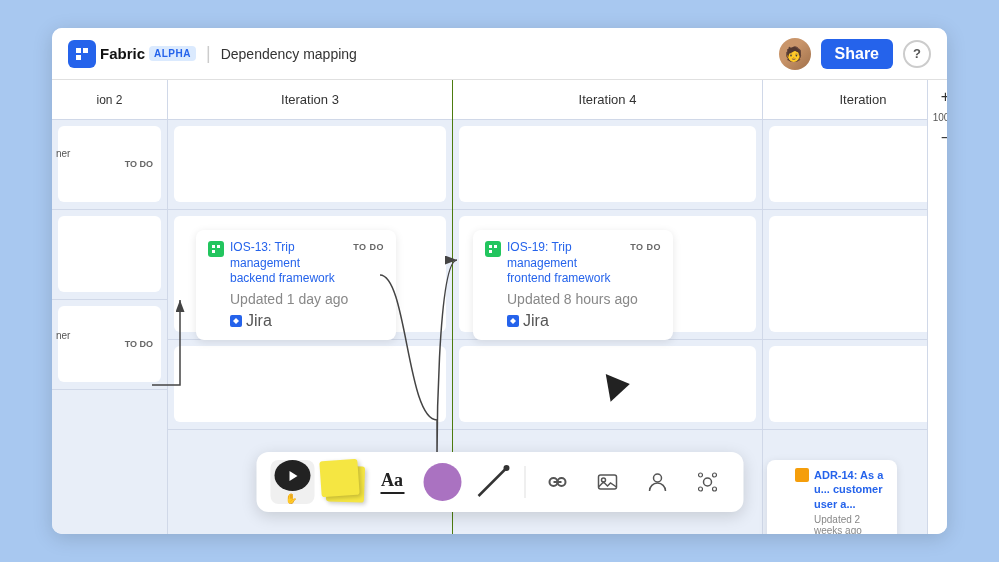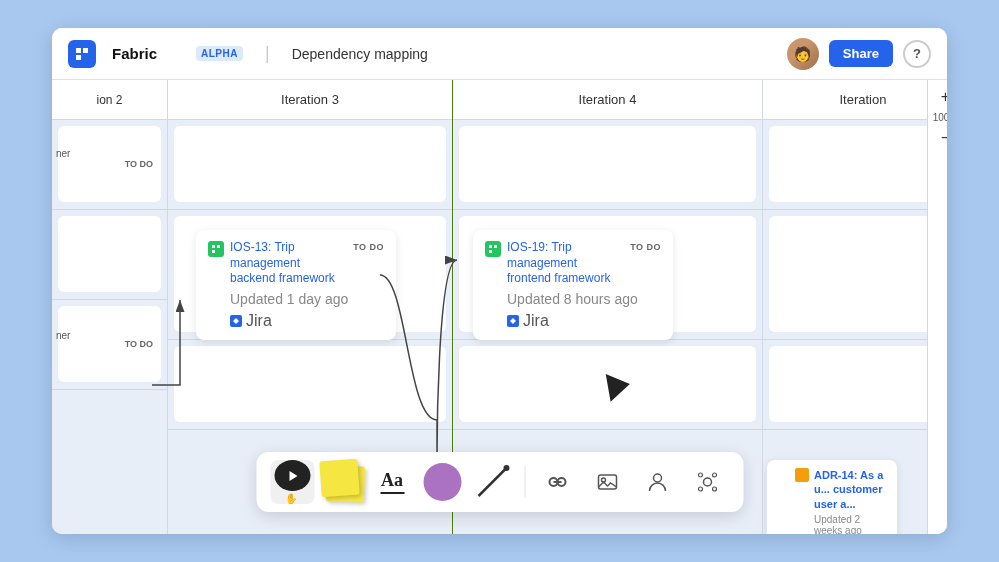--- a/index.html
+++ b/index.html
@@ -32,21 +32,21 @@
       display: flex;
       align-items: center;
       padding: 0 16px;
       border-bottom: 1px solid #e0e0e0;
       position: relative;
       z-index: 10;
     }
     .navbar-left {
       display: flex;
       align-items: center;
-      gap: 16px;
+      gap: 4px;
       flex: 1;
     }
     .logo-icon {
       width: 28px;
       height: 28px;
       background: #2563eb;
       border-radius: 6px;
       display: flex;
       align-items: center;
       justify-content: center;
@@ -58,21 +58,20 @@
       color: #111;
     }
     .alpha-badge {
       background: #dbeafe;
       color: #2563eb;
       font-size: 10px;
       font-weight: 700;
       padding: 2px 5px;
       border-radius: 4px;
       letter-spacing: 0.5px;
-      margin-left: 23px;
     }
     .nav-separator {
       color: #ccc;
       margin: 0 6px;
       font-size: 18px;
     }
     .doc-title {
       font-size: 14px;
       color: #333;
     }
@@ -96,21 +95,21 @@
       align-items: center;
       justify-content: center;
       font-size: 14px;
     }
     .share-btn {
       background: #2563eb;
       color: white;
       border: none;
       border-radius: 6px;
       padding: 6px 14px;
-      font-size: 13px;
+      font-size: 16px;
       font-weight: 600;
       cursor: pointer;
     }
     .help-btn {
       width: 28px;
       height: 28px;
       border-radius: 50%;
       border: 2px solid #ccc;
       background: white;
       display: flex;

